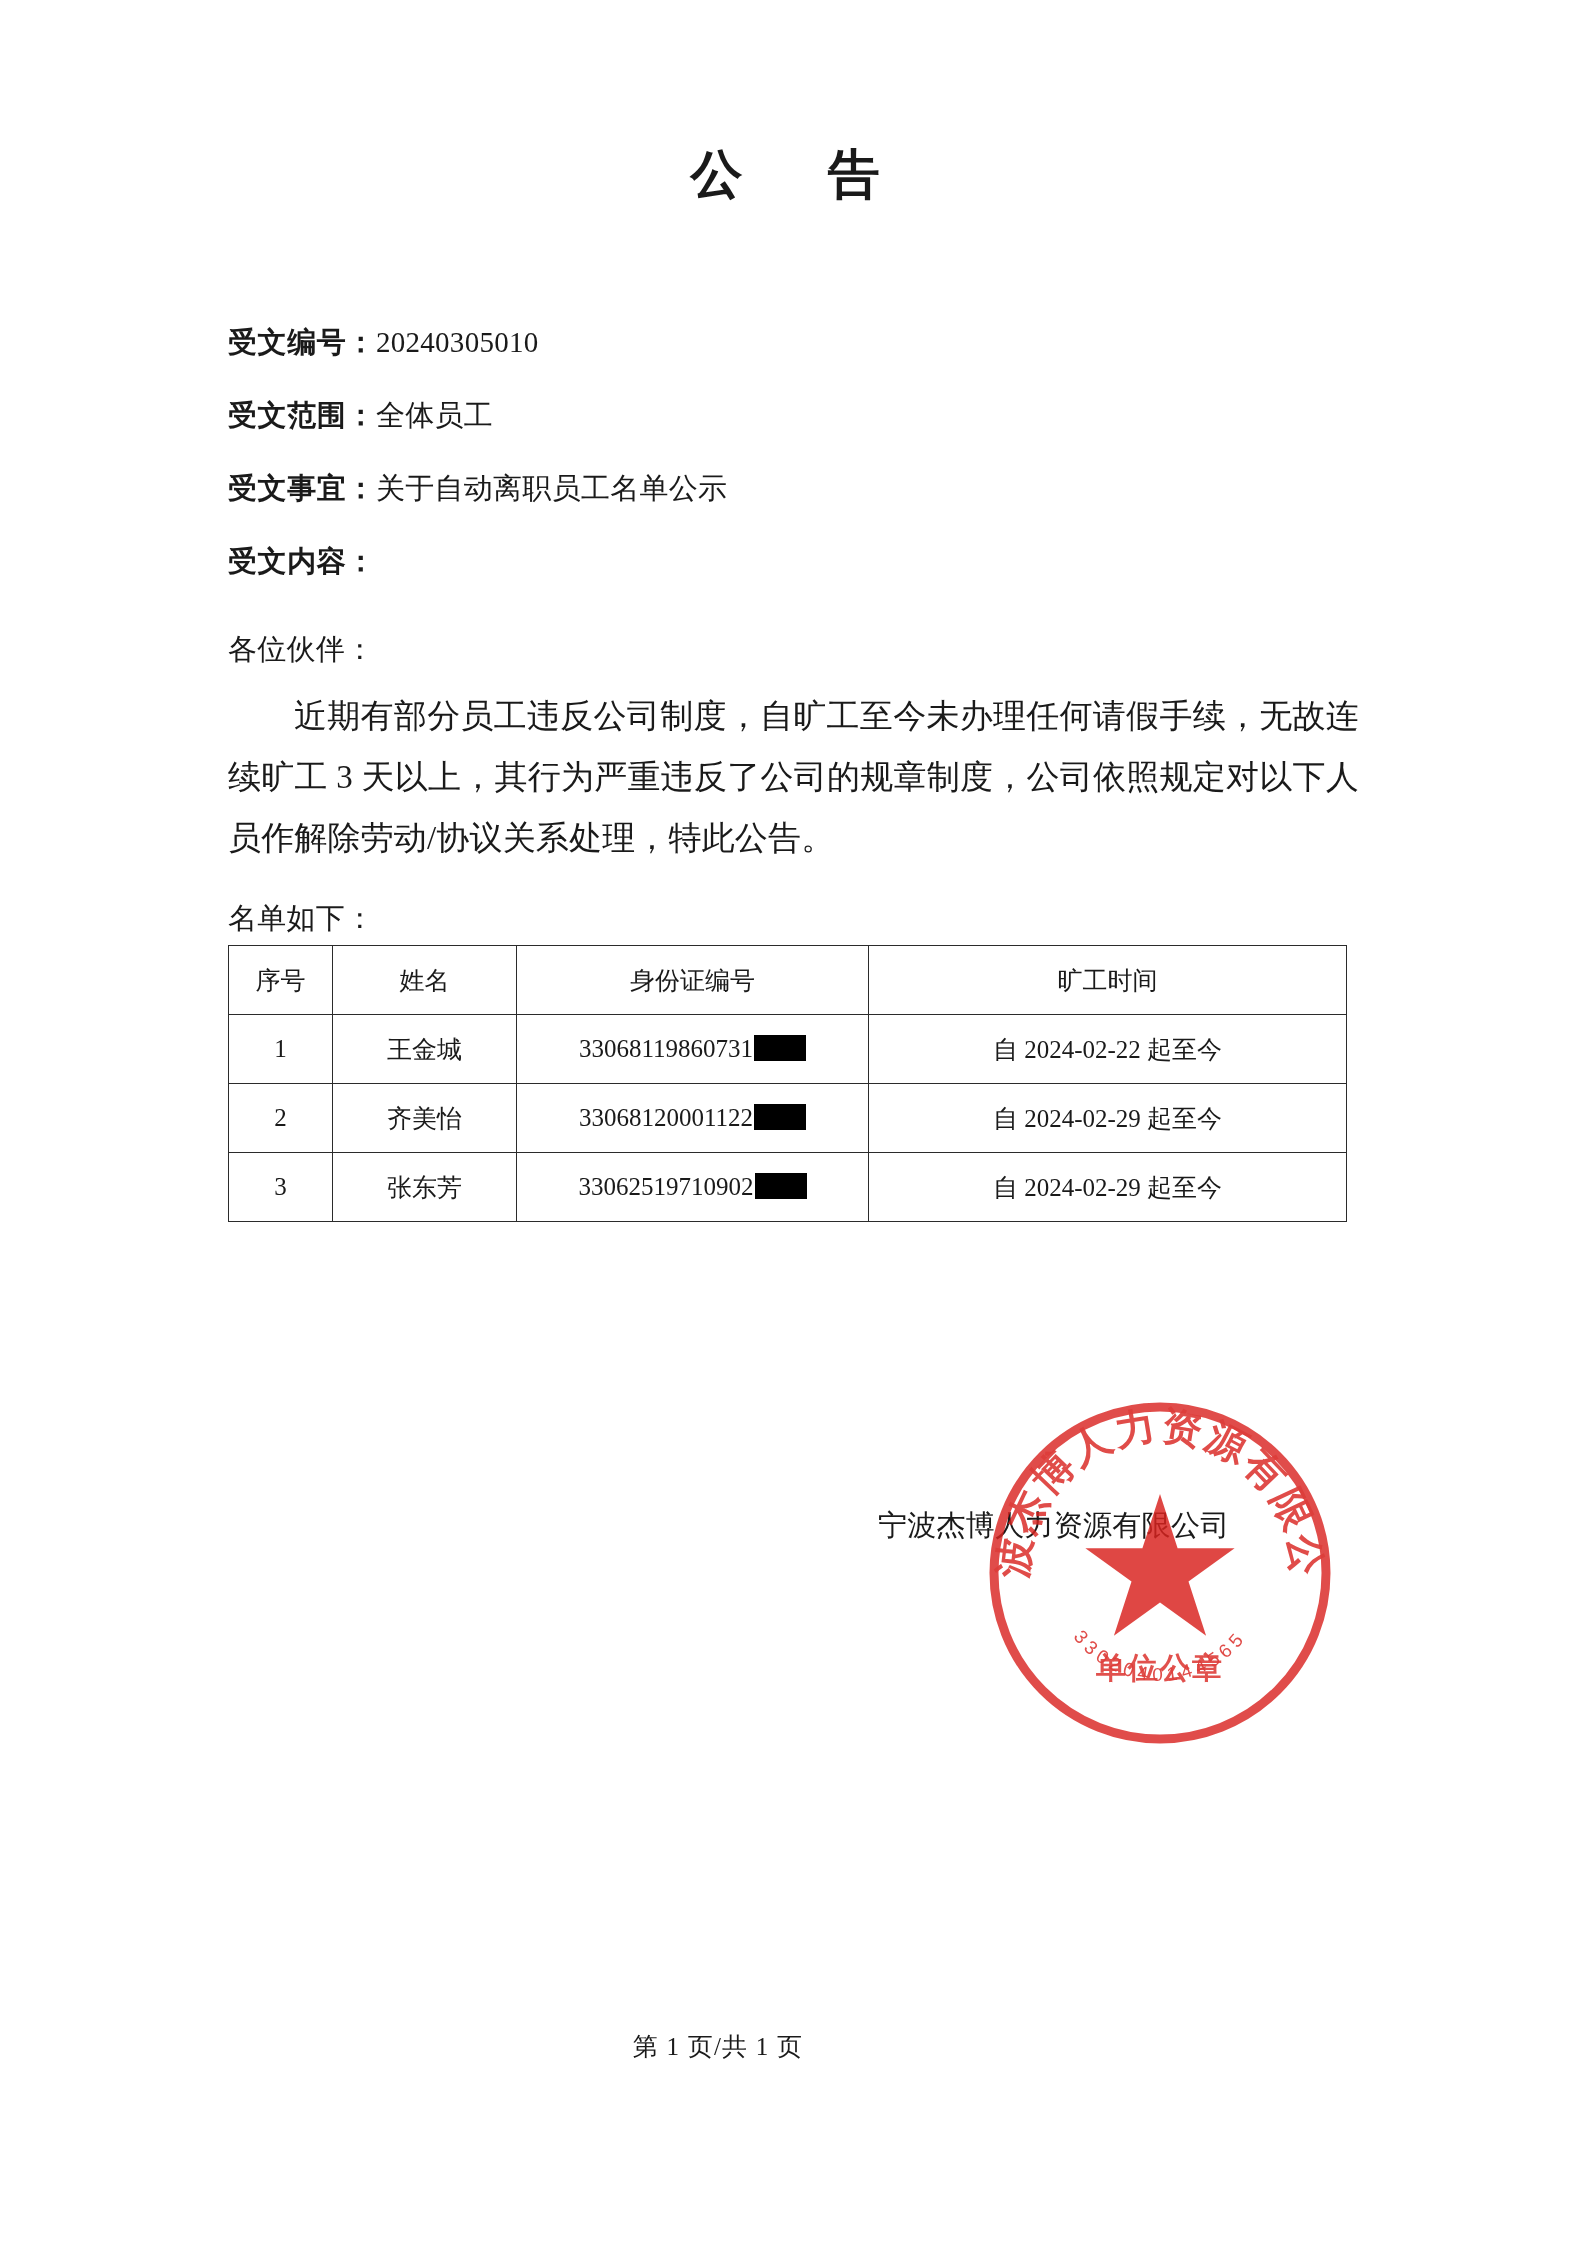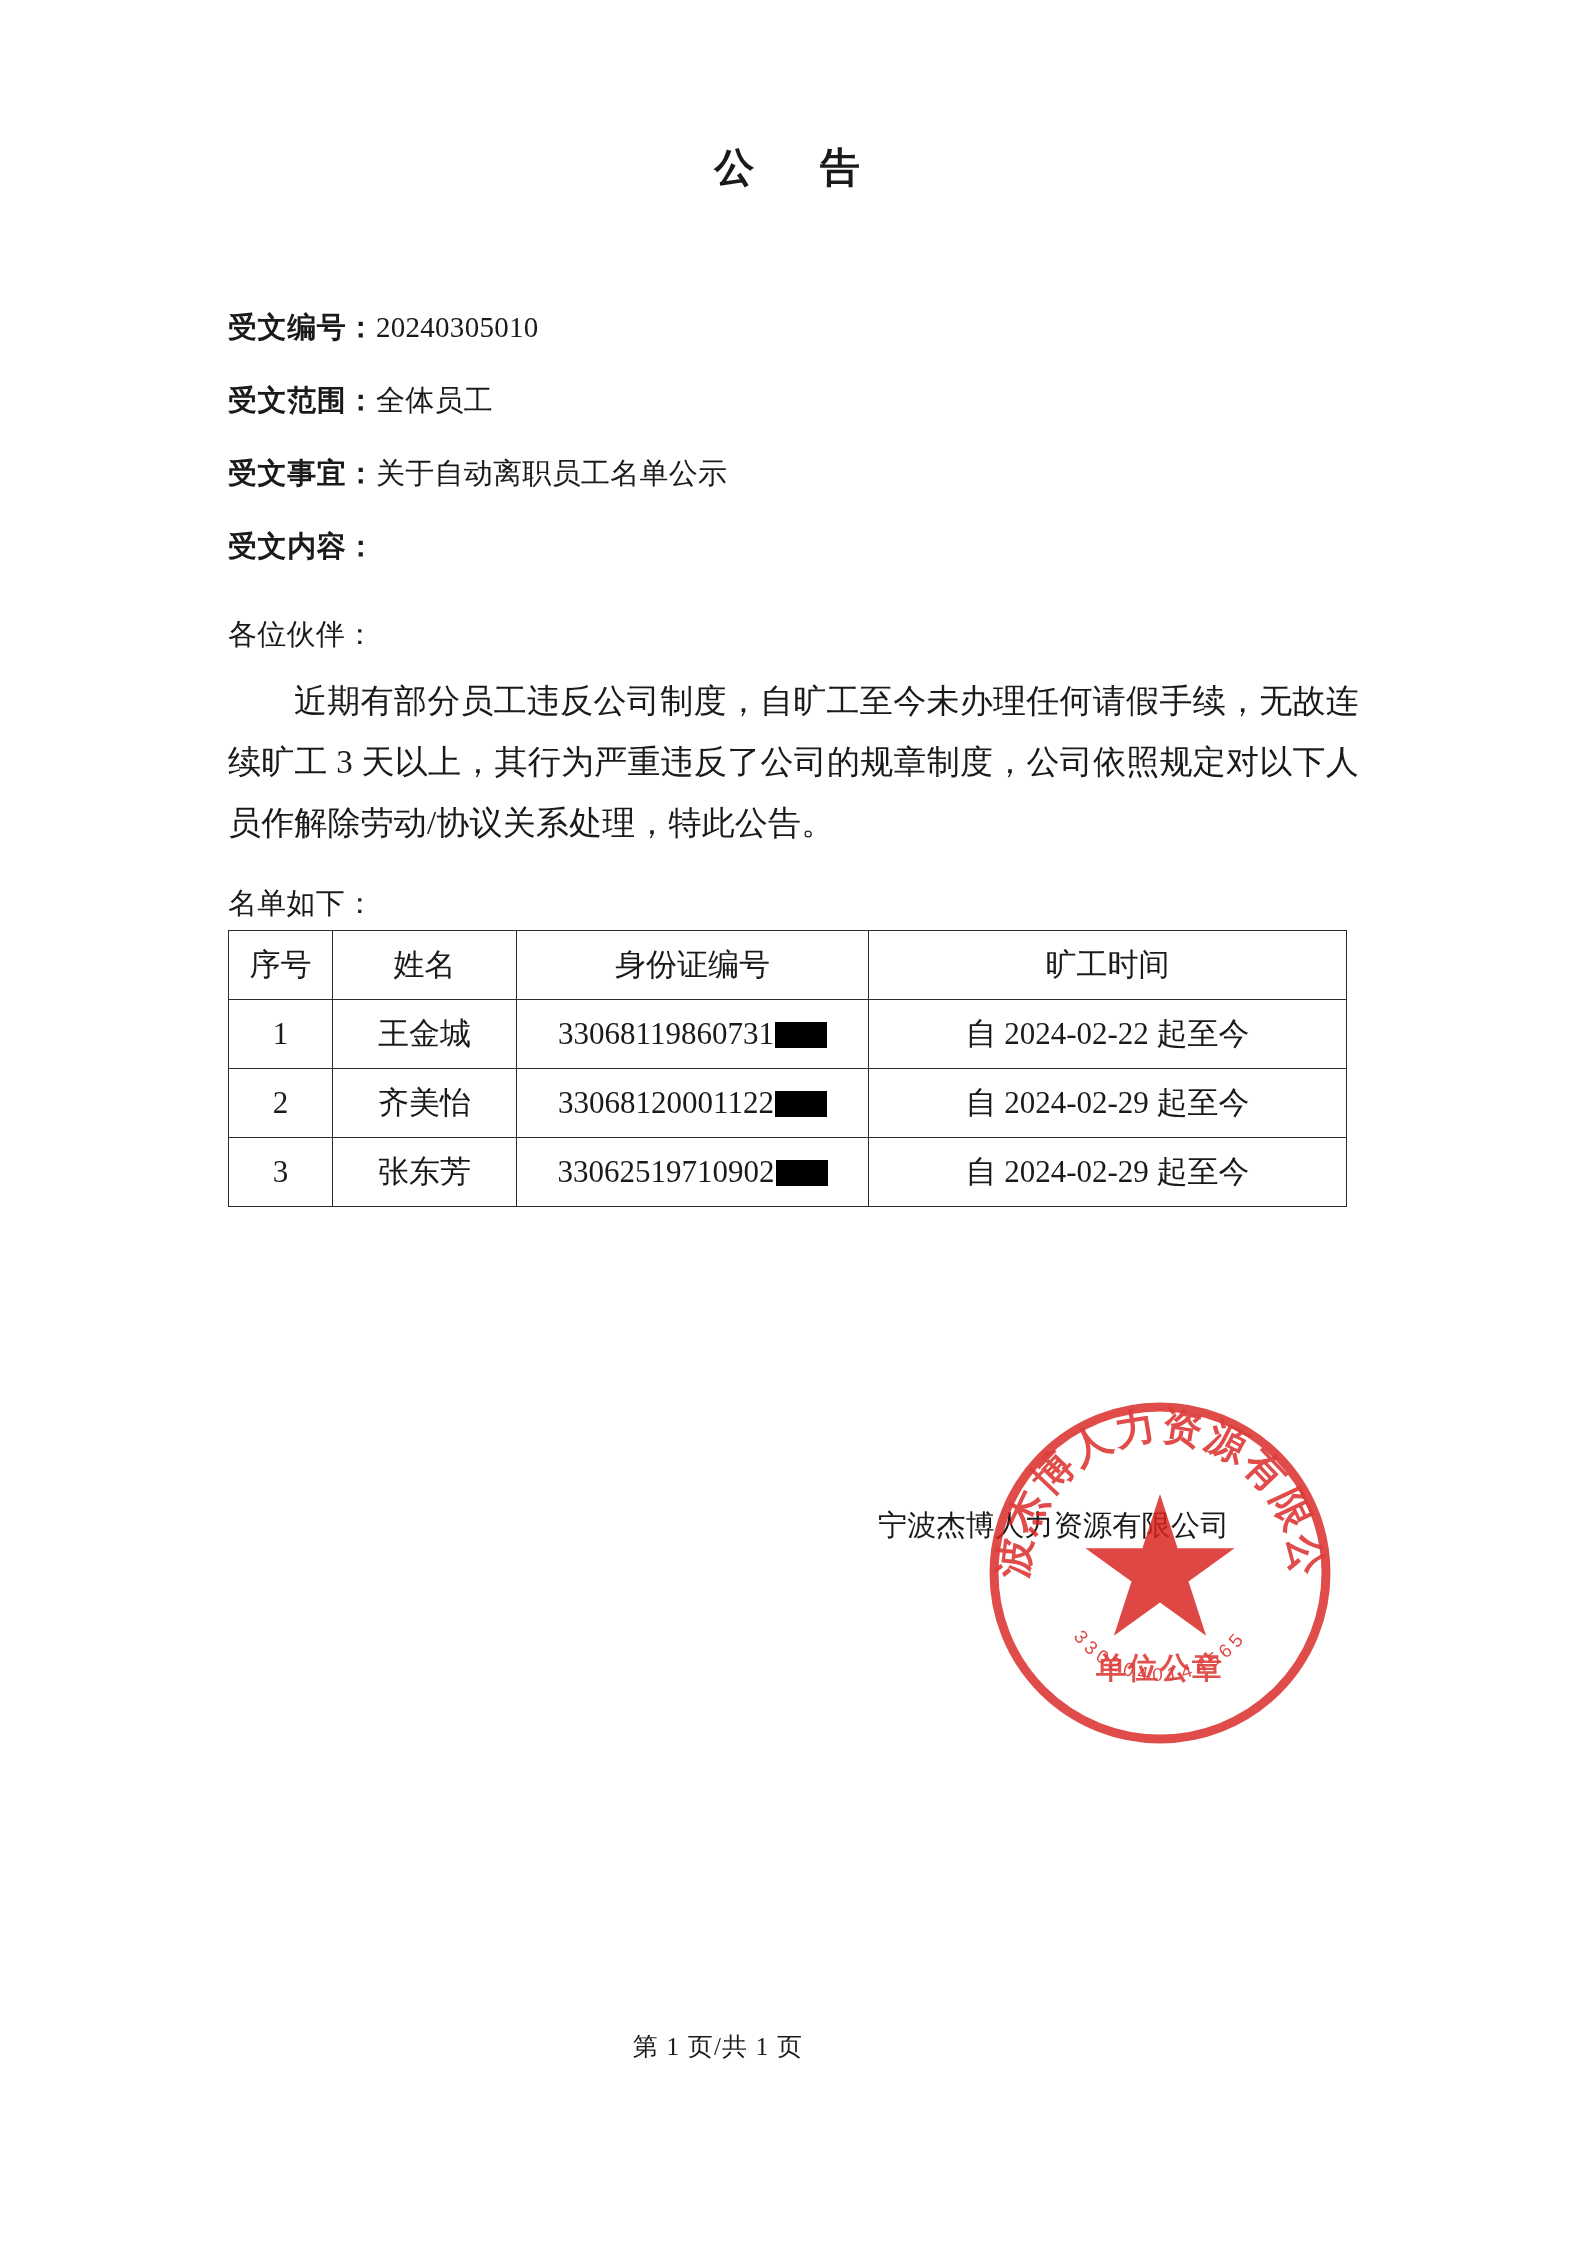--- a/index.html
+++ b/index.html
@@ -25,21 +25,21 @@
   .content {
     position: absolute;
     left: 228px;
     top: 0;
     width: 1131px;
   }
 
   
   .doc-title {
     text-align: center;
-    font-size: 40px;
+    font-size: 52px;
     font-weight: bold;
     letter-spacing: 0.32em;
     margin-top: 140px;
     margin-bottom: 0;
     font-family: "Liberation Serif", "DejaVu Serif", serif;
   }
 
   
   .meta-block {
     margin-top: 118px;
@@ -87,21 +87,21 @@
     border-collapse: collapse;
     width: 1118px;
     margin-top: 6px;
     table-layout: fixed;
   }
   table.name-table th,
   table.name-table td {
     border: 1.5px solid #2b2b2b;
     text-align: center;
     vertical-align: middle;
-    font-size: 31px;
+    font-size: 25px;
     height: 68px;
     padding: 0 4px;
     font-family: "Liberation Serif", "DejaVu Serif", serif;
   }
   table.name-table th { font-weight: normal; }
   .col-idx   { width: 104px; }
   .col-name  { width: 184px; }
   .col-id    { width: 352px; }
   .col-time  { width: 478px; }
 

